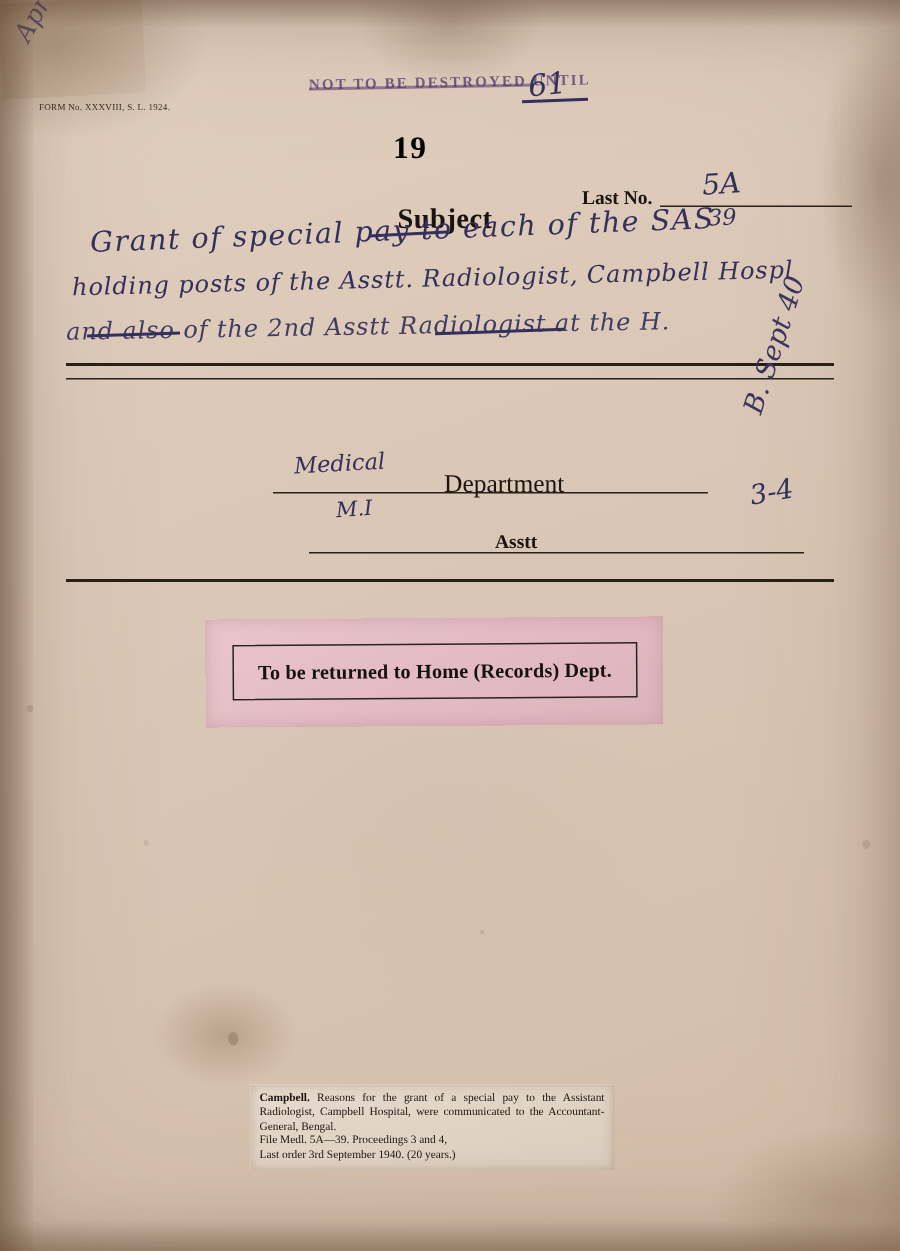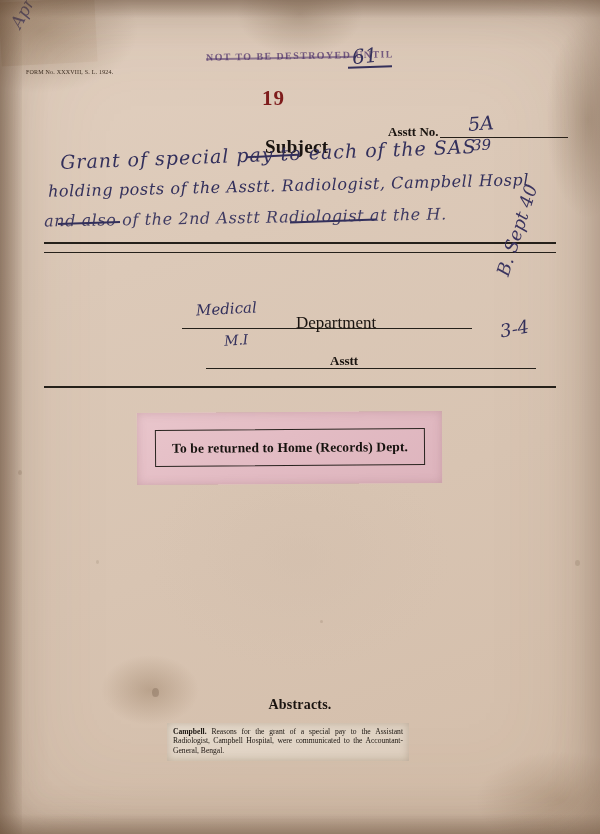--- a/index.html
+++ b/index.html
@@ -70,21 +70,21 @@
     font-family: "Liberation Serif", serif;
     color: #3a2c20;
     white-space: nowrap;
   }
   .year {
     position: absolute;
     left: 262px; top: 86px;
     font-size: 21px;
     font-weight: bold;
     letter-spacing: 1px;
-    color: #7f1d1d;
+    color: #000000;
   }
   .year-hand {
     position: absolute;
     left: 290px; top: 84px;
     font-family: "DejaVu Serif", serif;
     font-size: 20px;
     color: #2e2a52;
     transform: rotate(-4deg);
     font-style: italic;
   }
@@ -328,21 +328,21 @@
   <div class="form-ref">FORM No. XXXVIII, S. L. 1924.</div>
 
   <div class="stamp">NOT TO BE DESTROYED UNTIL</div>
   <div class="stamp-strike"></div>
   <div class="stamp-num">61</div>
   <div class="stamp-num-underline"></div>
 
   <div class="year">19</div>
   <div class="year-hand"></div>
 
-  <div class="fileno-label">Asstt No.</div>
+  <div class="fileno-label">Last No.</div>
   <div class="fileno-dots"></div>
   <div class="hand hand-fileno">5A</div>
   <div class="hand hand-fileno-2">39</div>
 
   <div class="subject-label">Subject</div>
   <div class="hand hand-subject-1">Grant of special pay to each of the SAS</div>
   <div class="hand hand-subject-2">holding posts of the Asstt. Radiologist, Campbell Hospl</div>
   <div class="hand hand-subject-3">and also of the 2nd Asstt Radiologist at the H.</div>
   <div class="strike-1"></div>
   <div class="strike-2"></div>
@@ -365,24 +365,25 @@
   <div class="hand hand-right-1">B. Sept 40</div>
   <div class="hand hand-right-2">3-4</div>
   <div class="hand hand-corner">Apr</div>
 
   <div class="pink-label">
     <div class="pink-inner">
       <span>To be returned to Home (Records) Dept.</span>
     </div>
   </div>
 
-  <div class="abstracts-title">Abstracts.</div>
   <div class="abstract-box">
     <span style="font-weight:bold;">Campbell.</span>
     <span>Reasons for the grant of a special pay to the Assistant Radiologist, Campbell Hospital, were communicated to the Accountant-General, Bengal.</span>
+    <span class="abstract-line">File Medl. 5A—39.  Proceedings 3 and 4,</span>
+    <span class="abstract-line">Last order 3rd September 1940.  (20 years.)</span>
   </div>
 
   <div class="speck" style="left:152px; top:688px; width:7px; height:9px; opacity:.5;"></div>
   <div class="speck" style="left:18px; top:470px; width:4px; height:5px; opacity:.35;"></div>
   <div class="speck" style="left:575px; top:560px; width:5px; height:6px; opacity:.3;"></div>
   <div class="speck" style="left:320px; top:620px; width:3px; height:3px; opacity:.3;"></div>
   <div class="speck" style="left:96px; top:560px; width:3px; height:4px; opacity:.25;"></div>
 
   <div class="left-strip"></div>
   <div class="top-strip"></div>

